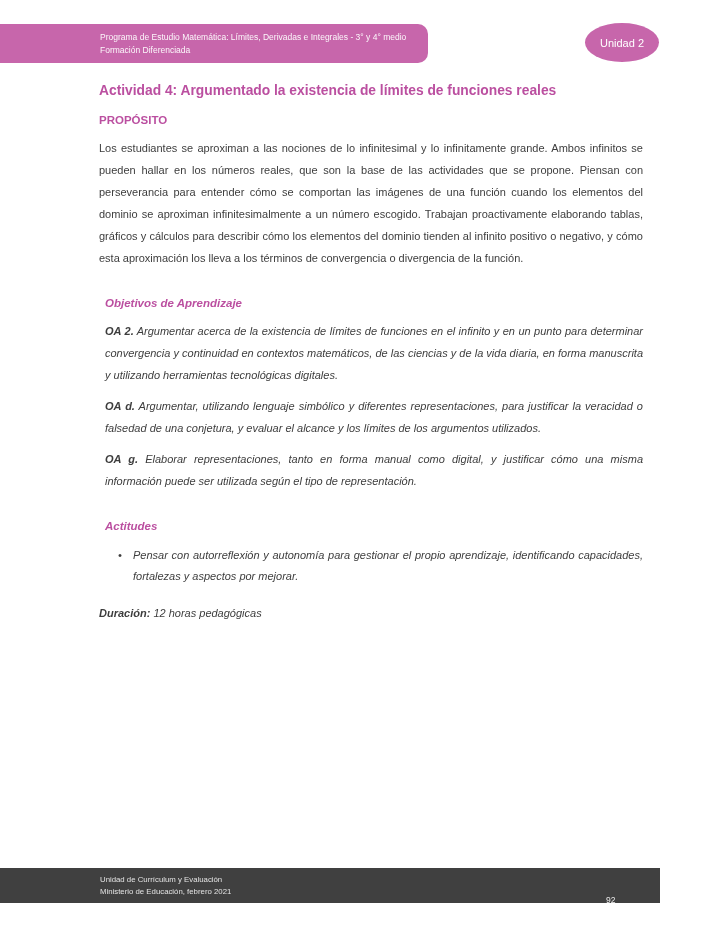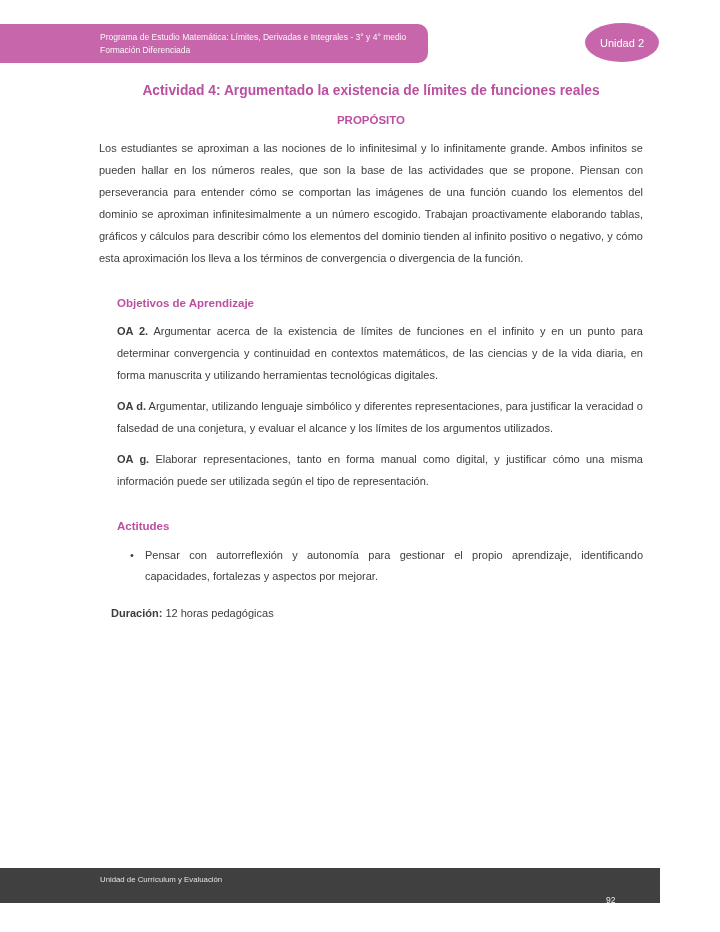--- a/index.html
+++ b/index.html
@@ -51,35 +51,33 @@
     color: #3d3d3d;
     font-size: 11px;
     line-height: 22px;
   }
   .activity-title {
     margin: 0;
     font-size: 13.8px;
     line-height: 18px;
     font-weight: bold;
     color: #bb4fa0;
-    text-align: center;
   }
   .proposito-heading {
     margin: 13px 0 0 0;
     font-size: 11.5px;
     line-height: 15px;
     font-weight: bold;
     color: #bb4fa0;
-    text-align: center;
   }
   .body-par {
     margin: 9px 0 0 0;
     text-align: justify;
   }
-  .section { margin-left: 18px; }
+  .section { margin-left: 6px; font-style: italic; }
   .section-heading {
     margin: 27px 0 0 0;
     font-size: 11.5px;
     line-height: 15px;
     font-weight: bold;
     color: #bb4fa0;
   }
   .oa-par {
     margin: 9px 0 0 0;
     text-align: justify;
@@ -167,16 +165,17 @@
         </li>
       </ul>
 
       <p class="duracion"><b>Duración:</b> <span>12 horas pedagógicas</span></p>
     </div>
 
   </div>
 
   <div class="footer-bar">
     <div>Unidad de Currículum y Evaluación</div>
+    <div>Ministerio de Educación, febrero 2021</div>
     <div class="page-num">92</div>
   </div>
 
 </div>
 
 </body></html>

